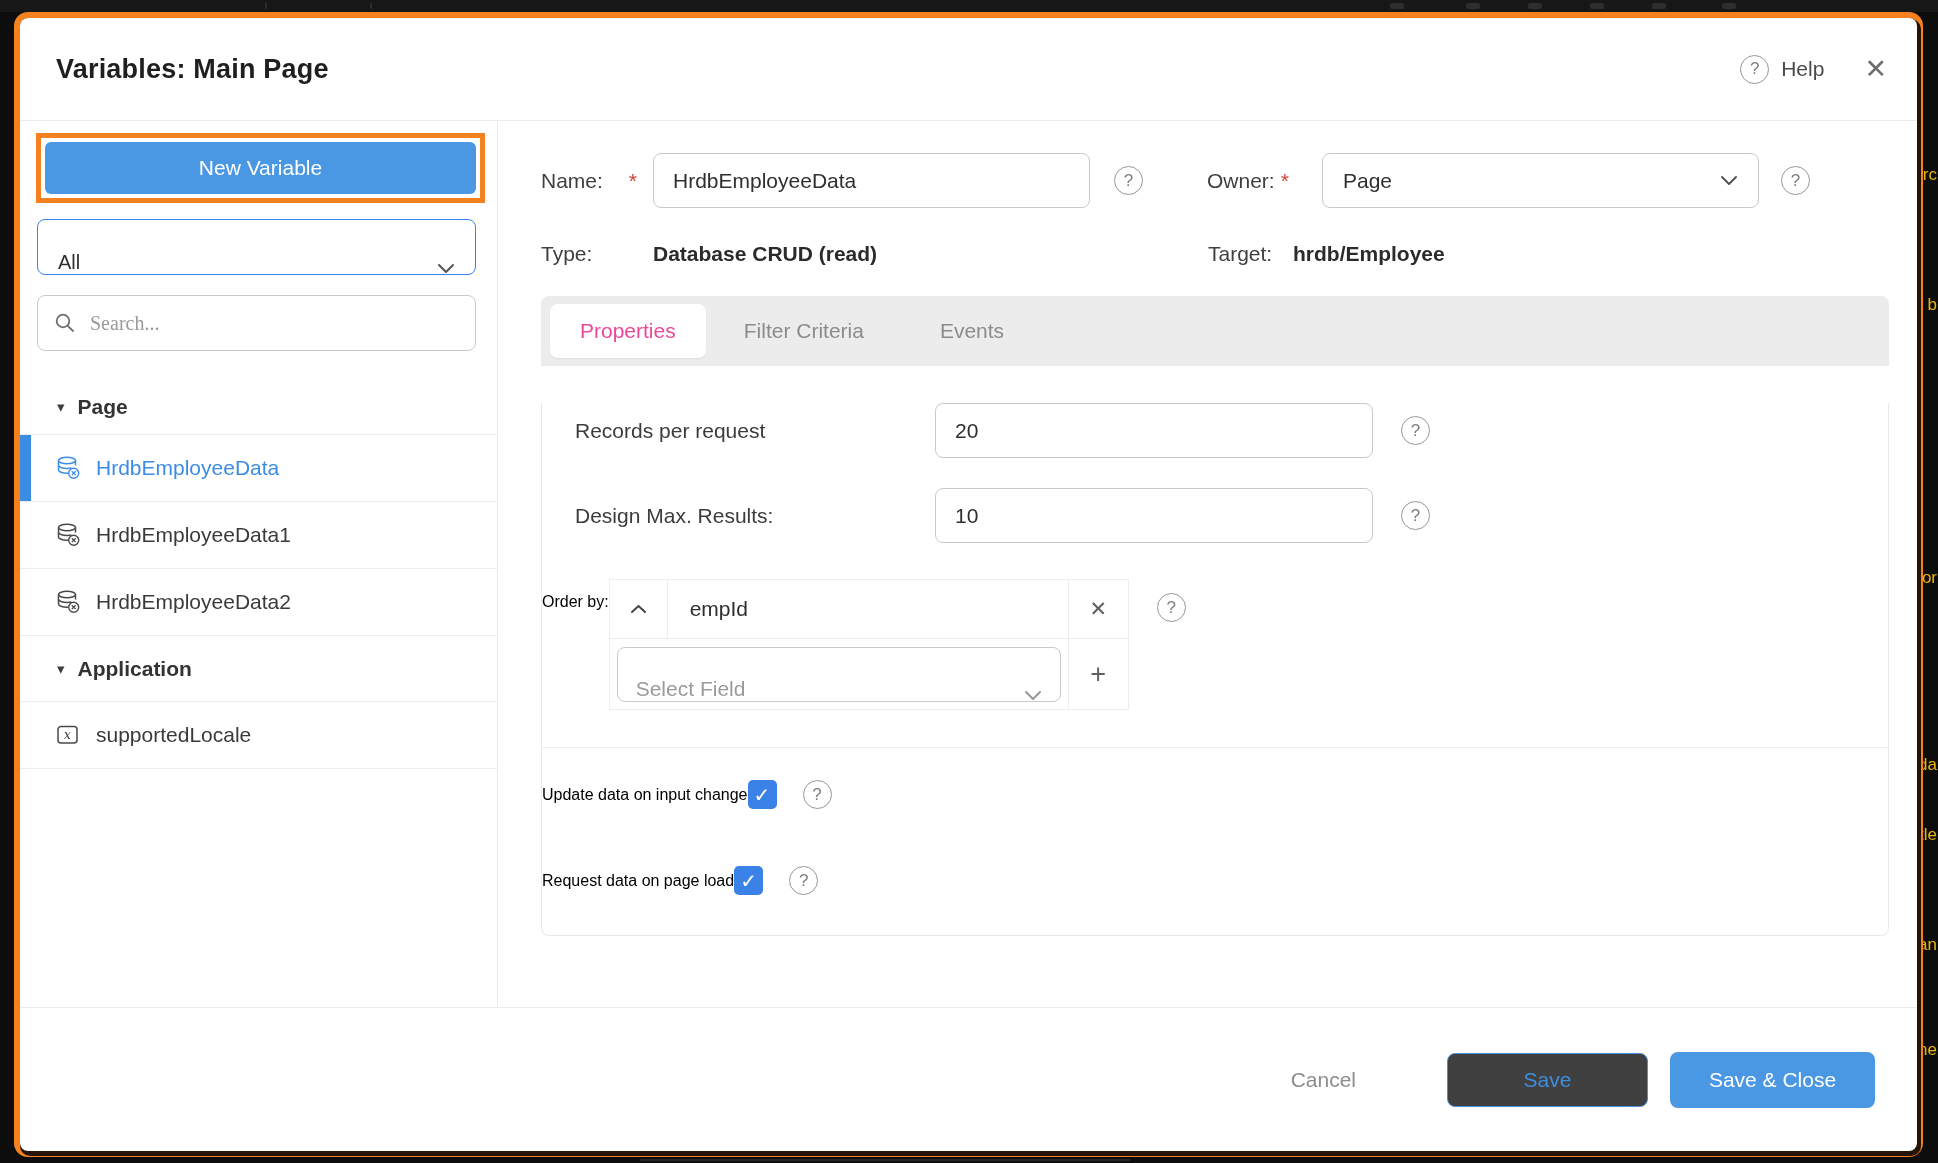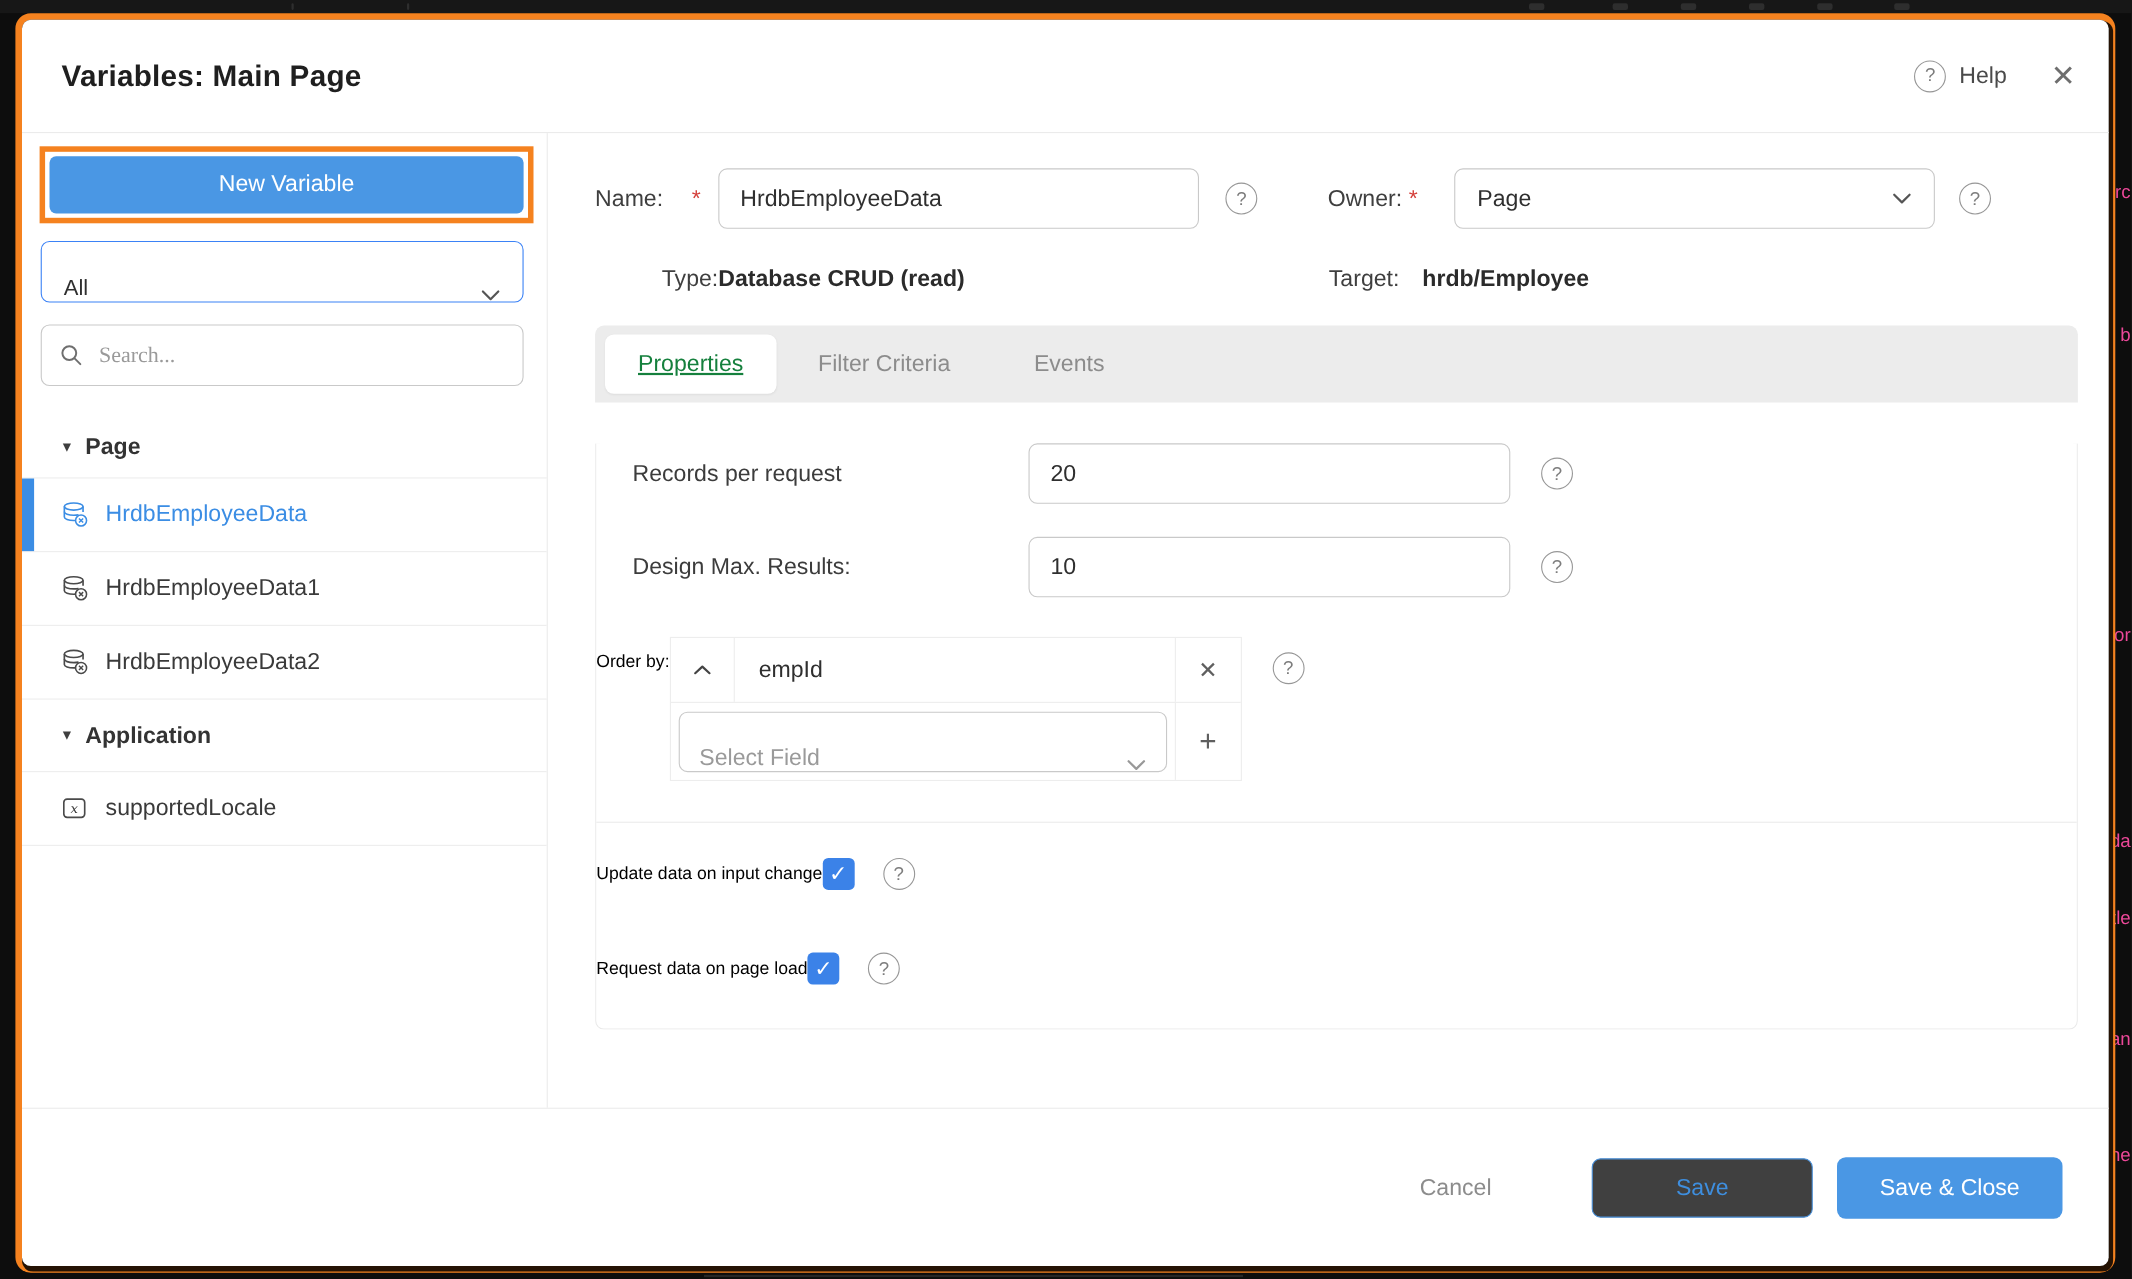--- a/index.html
+++ b/index.html
@@ -1,19 +1,19 @@
 <!DOCTYPE html>
 <html><head>
 <meta charset="utf-8">
 <style>
   html,body{margin:0;padding:0;width:1938px;height:1163px;background:#0d0d0d;overflow:hidden;
     font-family:"Liberation Sans","DejaVu Sans",sans-serif;-webkit-font-smoothing:antialiased;}
   .top-strip{position:absolute;top:0;left:0;width:1938px;height:12px;background:#171717;}
   .strip-glyph{position:absolute;top:3px;height:6px;border-radius:2px;background:#2e2e2e;}
-  .edge-frag{position:absolute;right:1px;color:#ec4899;font-size:17px;z-index:0;}
+  .edge-frag{position:absolute;right:1px;color:#eab308;font-size:17px;z-index:0;}
   .under-line{position:absolute;top:1159px;left:640px;width:490px;height:2px;background:#262626;}
 
   
   .dialog{position:absolute;left:14px;top:12px;width:1909px;height:1145px;box-sizing:border-box;
     border:6px solid #f5821f;border-radius:14px;background:#111;z-index:2;}
   .dialog-inner{width:100%;height:100%;background:#ffffff;border-radius:8px;display:flex;flex-direction:column;
     box-shadow:2px 3px 0 2px rgba(0,0,0,.85);}
   .dlg-header{height:102px;flex:0 0 auto;display:flex;align-items:center;padding:0 30px 0 36px;}
   .dlg-title{font-size:27px;font-weight:700;color:#1f1f1f;letter-spacing:.2px;}
   .spacer{flex:1;}
@@ -56,31 +56,31 @@
   .flabel{font-size:21px;color:#3f3f3f;}
   .req{color:#d43f3a;margin-left:6px;}
   .name-label-wrap{width:112px;flex:0 0 auto;display:flex;gap:20px;}
   .txt-input{width:437px;height:55px;box-sizing:border-box;border:1px solid #c9c9c9;border-radius:8px;
     padding:0 19px;font-size:21px;color:#2f2f2f;font-family:inherit;outline:none;}
   .owner-label-wrap{margin-left:64px;width:100px;flex:0 0 auto;display:flex;}
   .dd{width:437px;height:55px;box-sizing:border-box;border:1px solid #c9c9c9;border-radius:8px;display:flex;
     align-items:center;padding:0 20px;cursor:pointer;background:#fff;}
   .dd .lbl{font-size:21px;color:#2f2f2f;}
   .type-row{display:flex;align-items:center;margin:34px 0 0 43px;}
-  .type-group{width:667px;flex:0 0 auto;display:flex;align-items:center;text-align:right;}
+  .type-group{width:667px;flex:0 0 auto;display:flex;align-items:center;}
   .type-group .flabel{width:112px;flex:0 0 auto;}
   .bold-val{font-size:21px;font-weight:700;color:#2b2b2b;}
   .target-group{display:flex;align-items:center;}
   .target-group .flabel{width:85px;flex:0 0 auto;}
 
   
   .tabbar{margin:30px 0 0 43px;width:1348px;height:70px;box-sizing:border-box;background:#ececec;
     border-radius:8px 8px 0 0;display:flex;align-items:center;padding-left:9px;}
   .tab{font-size:21px;color:#8c8c8c;padding:0 38px;height:54px;display:flex;align-items:center;cursor:pointer;}
-  .tab.active{background:#fff;border-radius:8px;color:#15803d;padding:0 30px;box-shadow:0 1px 2px rgba(0,0,0,.06);text-decoration:underline;}
+  .tab.active{background:#fff;border-radius:8px;color:#ec4899;padding:0 30px;box-shadow:0 1px 2px rgba(0,0,0,.06);}
   .panel{margin-left:43px;width:1348px;box-sizing:border-box;border:1px solid #e9e9e9;border-top:none;
     border-radius:0 0 8px 8px;background:#fff;padding-bottom:40px;}
   .prow{display:flex;align-items:center;}
   .prow .plabel{width:360px;flex:0 0 auto;padding-left:33px;font-size:21px;color:#3c3c3c;}
   .pinput{width:438px;height:55px;box-sizing:border-box;border:1px solid #c9c9c9;border-radius:8px;
     padding:0 19px;font-size:21px;color:#2f2f2f;font-family:inherit;outline:none;}
   .q-after{margin-left:28px;}
 
   .order-row{display:flex;align-items:flex-start;margin-top:36px;}
   .order-row .plabel{margin-top:14px;}

